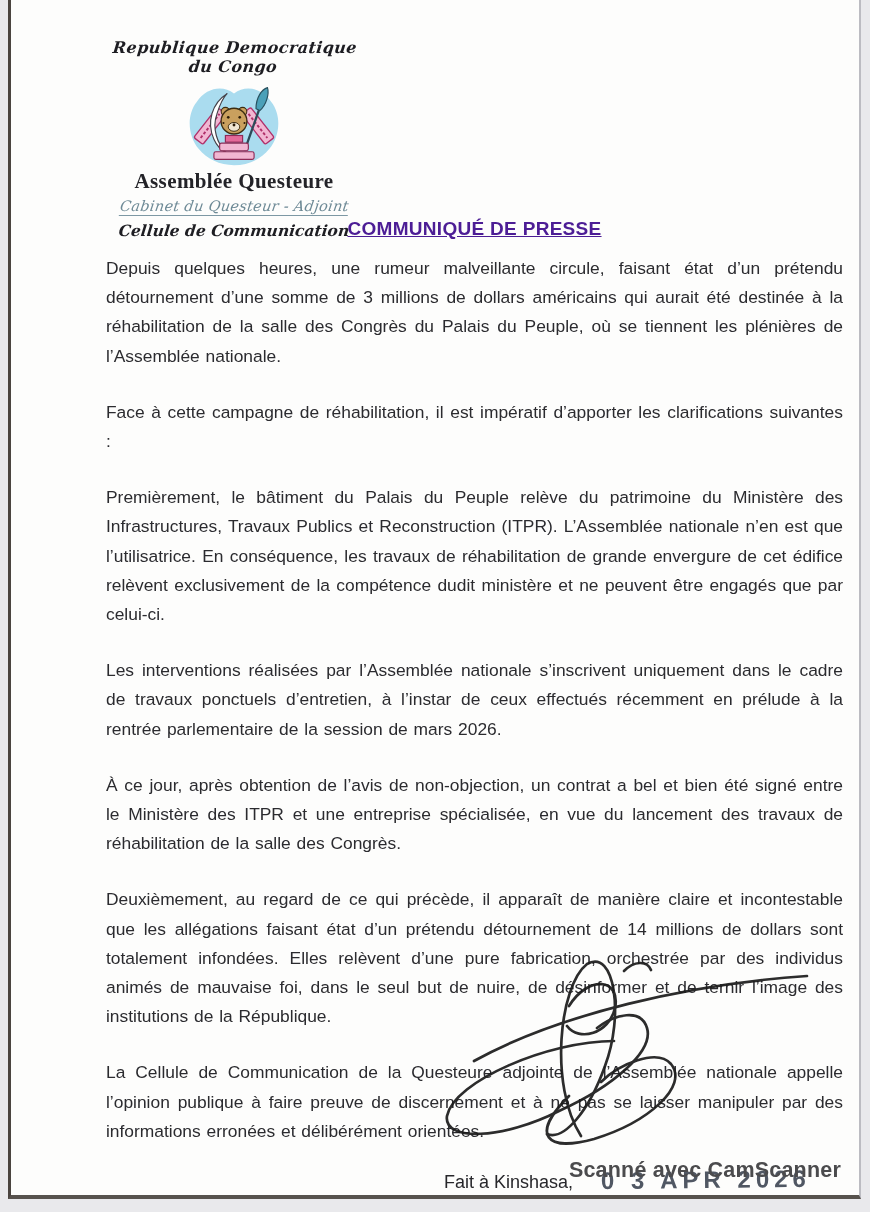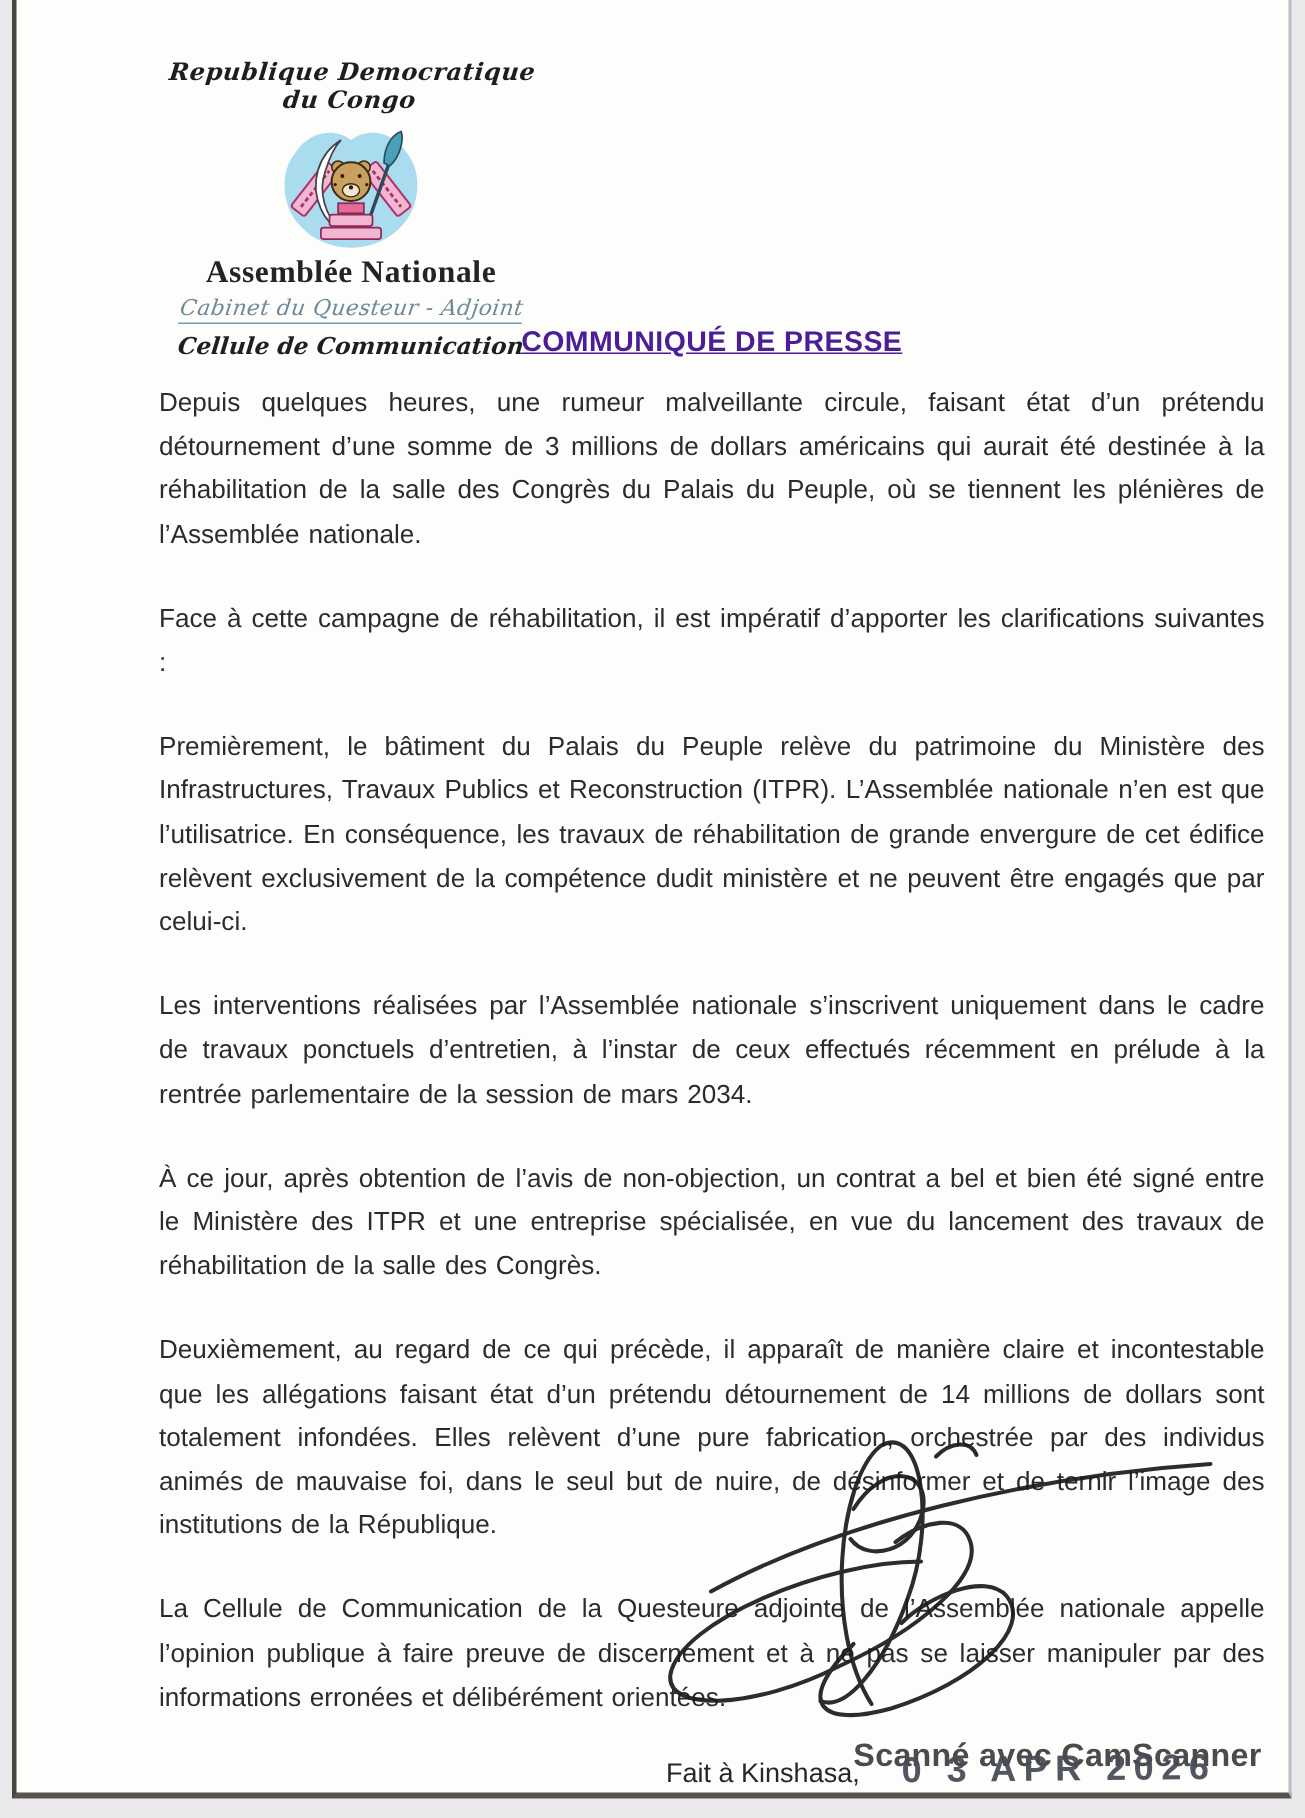--- a/index.html
+++ b/index.html
@@ -126,33 +126,33 @@
           <circle cx="76" cy="45" r="1.1" fill="#2c1c08"></circle>
           <ellipse cx="65" cy="49" rx="6" ry="4.6" fill="#f0e6d2" stroke="#3c2c12" stroke-width="1"></ellipse>
           <circle cx="65" cy="47" r="1.5" fill="#2c1c08"></circle>
 
           <rect x="56" y="58" width="18" height="7" fill="#e46a9a" stroke="#8d2a56" stroke-width="1.2"></rect>
           <rect x="50" y="66" width="30" height="8" rx="2" fill="#f1b6d2" stroke="#8d2a56" stroke-width="1.2"></rect>
           <rect x="44" y="75" width="42" height="8" rx="2" fill="#f1b6d2" stroke="#8d2a56" stroke-width="1.2"></rect>
         </svg>
       </div>
 
-      <div class="institution">Assemblée Nationale</div>
+      <div class="institution">Assemblée Questeure</div>
       <div><span class="office-script">Cabinet du Questeur - Adjoint</span></div>
       <div class="unit-script">Cellule de Communication</div>
     </div>
 
     <div class="column">
       <h1 class="doc-title">COMMUNIQUÉ DE PRESSE</h1>
 
       <div class="doc-body">
         <p>Depuis quelques heures, une rumeur malveillante circule, faisant état d’un prétendu détournement d’une somme de 3 millions de dollars américains qui aurait été destinée à la réhabilitation de la salle des Congrès du Palais du Peuple, où se tiennent les plénières de l’Assemblée nationale.</p>
         <p>Face à cette campagne de réhabilitation, il est impératif d’apporter les clarifications suivantes :</p>
         <p>Premièrement, le bâtiment du Palais du Peuple relève du patrimoine du Ministère des Infrastructures, Travaux Publics et Reconstruction (ITPR). L’Assemblée nationale n’en est que l’utilisatrice. En conséquence, les travaux de réhabilitation de grande envergure de cet édifice relèvent exclusivement de la compétence dudit ministère et ne peuvent être engagés que par celui-ci.</p>
-        <p>Les interventions réalisées par l’Assemblée nationale s’inscrivent uniquement dans le cadre de travaux ponctuels d’entretien, à l’instar de ceux effectués récemment en prélude à la rentrée parlementaire de la session de mars 2034.</p>
+        <p>Les interventions réalisées par l’Assemblée nationale s’inscrivent uniquement dans le cadre de travaux ponctuels d’entretien, à l’instar de ceux effectués récemment en prélude à la rentrée parlementaire de la session de mars 2026.</p>
         <p>À ce jour, après obtention de l’avis de non-objection, un contrat a bel et bien été signé entre le Ministère des ITPR et une entreprise spécialisée, en vue du lancement des travaux de réhabilitation de la salle des Congrès.</p>
         <p>Deuxièmement, au regard de ce qui précède, il apparaît de manière claire et incontestable que les allégations faisant état d’un prétendu détournement de 14 millions de dollars sont totalement infondées. Elles relèvent d’une pure fabrication, orchestrée par des individus animés de mauvaise foi, dans le seul but de nuire, de désinformer et de ternir l’image des institutions de la République.</p>
         <p>La Cellule de Communication de la Questeure adjointe de l’Assemblée nationale appelle l’opinion publique à faire preuve de discernement et à ne pas se laisser manipuler par des informations erronées et délibérément orientées.</p>
       </div>
 
       <div class="dateline">
         <span class="dateline-label">Fait à Kinshasa,</span>
         <span class="date-stamp">0 3 APR 2026</span>
       </div>
 

